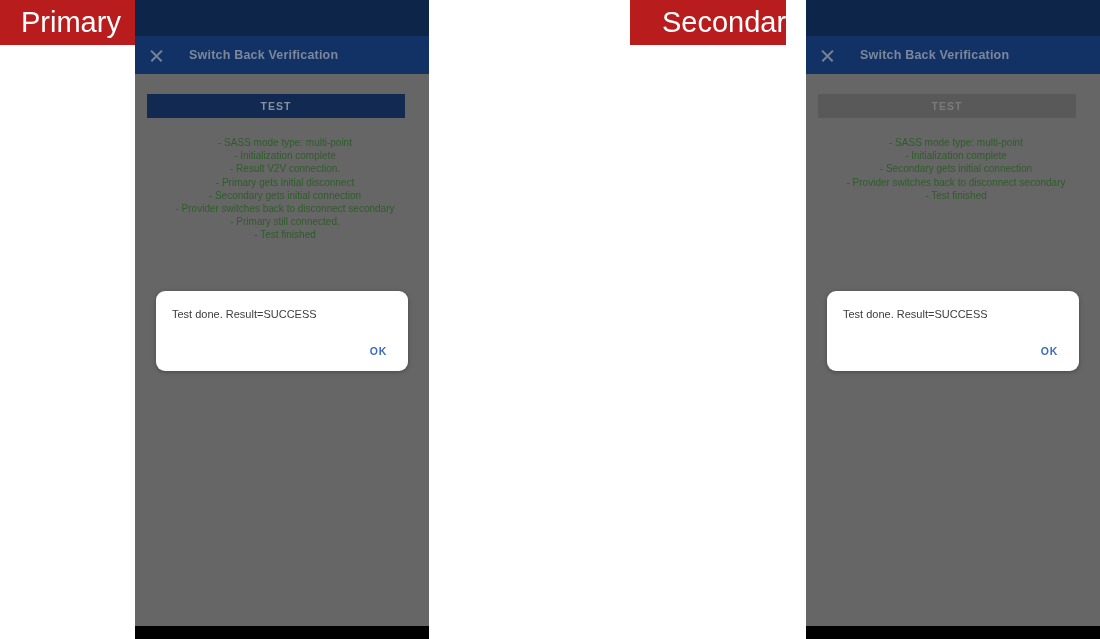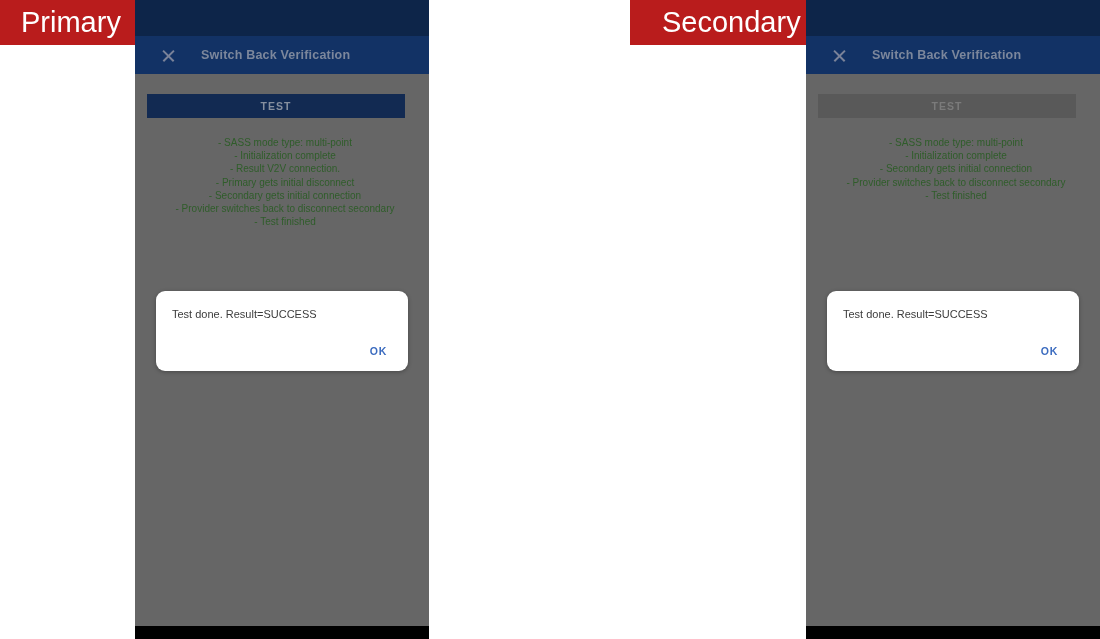--- a/index.html
+++ b/index.html
@@ -33,21 +33,21 @@
     height: 36px;
     background: #0d2549;
   }
 
   
   .app-bar {
     height: 38px;
     background: #123265;
     display: flex;
     align-items: center;
-    padding-left: 26px;
+    padding-left: 14px;
   }
   .close-icon {
     width: 15px;
     height: 15px;
     position: relative;
     flex: 0 0 auto;
     opacity: 1;
   }
   .close-icon::before,
   .close-icon::after {
@@ -167,21 +167,21 @@
     height: 45px;
     background: #b91c1c;
     color: #ffffff;
     font-size: 29px;
     line-height: 45px;
     padding-left: 21px;
     box-sizing: border-box;
     white-space: nowrap;
   }
   .annotation.primary   { left: 0px;   width: 135px; }
-  .annotation.secondary { left: 630px; width: 176px; padding-left: 32px; }
+  .annotation.secondary { left: 630px; width: 156px; padding-left: 32px; }
 </style>
 </head>
 <body>
 
 <div class="device primary">
 
   <div class="status-bar"></div>
 
   <div class="app-bar">
     <span class="close-icon"></span>
@@ -192,20 +192,21 @@
 
     <button class="test-button enabled">TEST</button>
 
     <div class="log">
       <div class="log-line">- SASS mode type: multi-point</div>
       <div class="log-line">- Initialization complete</div>
       <div class="log-line">- Result V2V connection.</div>
       <div class="log-line">- Primary gets initial disconnect</div>
       <div class="log-line">- Secondary gets initial connection</div>
       <div class="log-line">- Provider switches back to disconnect secondary</div>
+      <div class="log-line">- Primary still connected.</div>
       <div class="log-line">- Test finished</div>
     </div>
 
     <div class="dialog">
       <div class="dialog-message">Test done. Result=SUCCESS</div>
       <button class="dialog-ok">OK</button>
     </div>
 
   </div>
 

